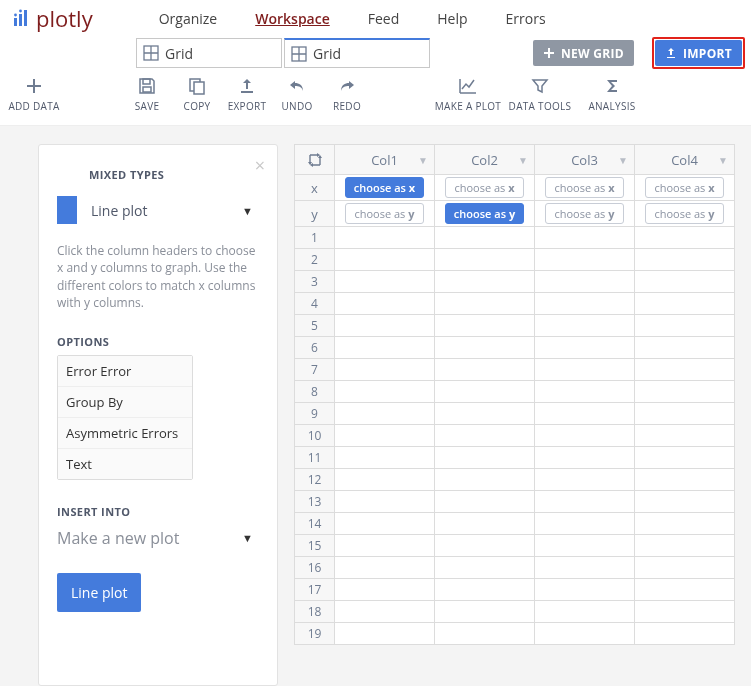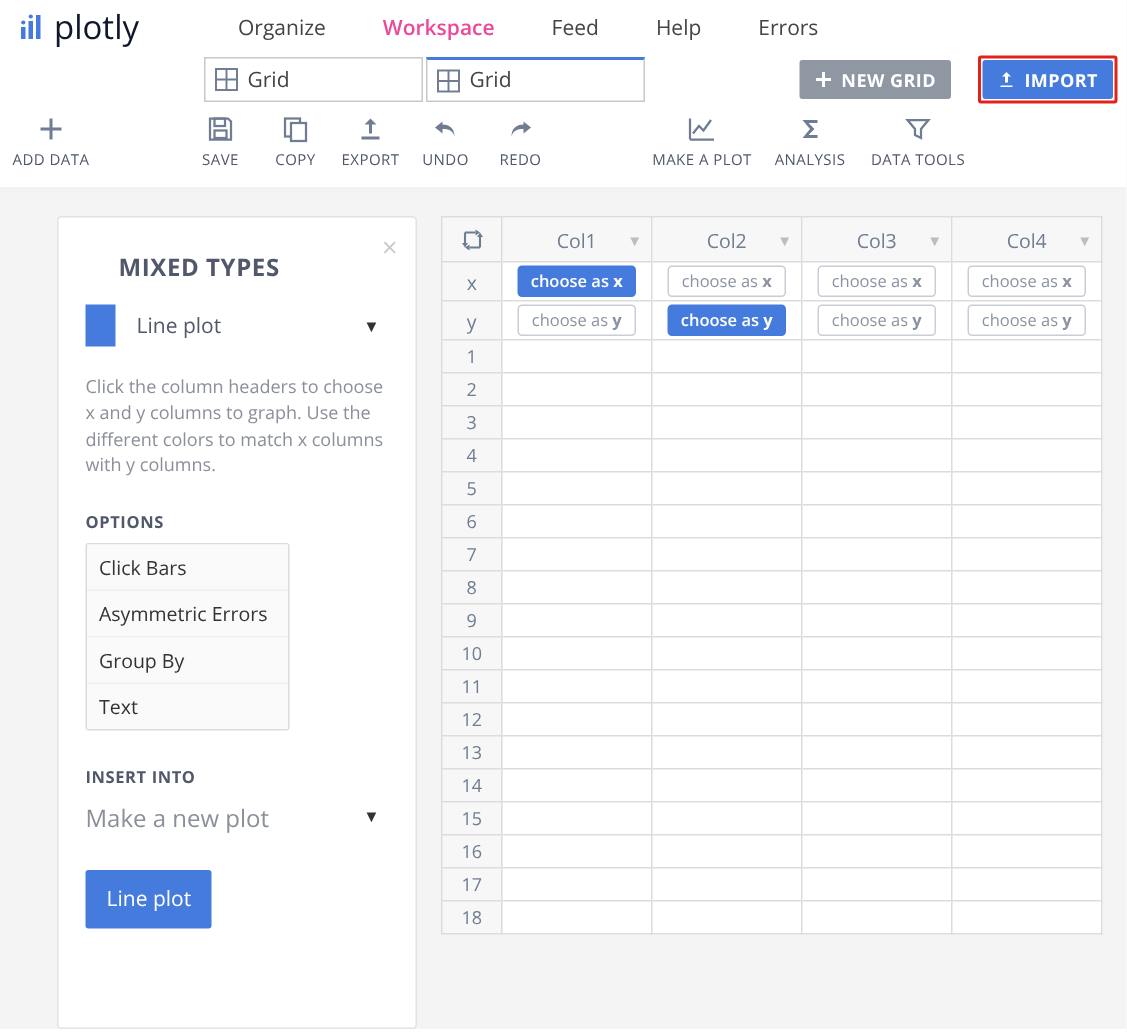--- a/index.html
+++ b/index.html
@@ -1,24 +1,24 @@
 <!DOCTYPE html>
 <html><head>
 <meta charset="utf-8">
 <style>
   * { box-sizing: border-box; margin: 0; padding: 0; font-family: "Open Sans", "Helvetica Neue", Arial, sans-serif; }
   body { background: #fff; color: #444; font-size: 13px; width: 751px; }
 
   
   .topnav { display: flex; align-items: center; height: 36px; padding: 0 4px; }
-  .brand { display: flex; align-items: center; color: #0f172a; font-size: 22px; font-weight: 400; padding: 0 8px; cursor: pointer; }
+  .brand { display: flex; align-items: center; color: #7f1d1d; font-size: 22px; font-weight: 400; padding: 0 8px; cursor: pointer; }
   .brand svg { margin-right: 4px; }
   .navlinks { display: flex; gap: 38px; margin-left: 58px; }
   .navlink { color: #444; font-size: 14px; cursor: pointer; }
-  .navlink.active { color: #ec4899; font-weight: 600; }
+  .navlink.active { color: #7f1d1d; font-weight: 600; text-decoration: underline; }
 
   
   .tabsrow { display: flex; align-items: center; height: 34px; padding-left: 136px; gap: 14px; }
   .tab { display: flex; align-items: center; width: 146px; height: 30px; border: 1px solid #c8c8c8; background: #fff; font-size: 14px; color: #444; padding: 0 6px; cursor: pointer; }
   .tab.active { border-top: 2px solid #447bdc; }
   .tab svg { margin-right: 6px; flex: 0 0 auto; }
   .tabsrow .spacer { flex: 1; }
   .btn { display: inline-flex; align-items: center; height: 26px; padding: 0 10px; font-size: 12px; font-weight: 700; color: #fff; border-radius: 2px; cursor: pointer; letter-spacing: .3px; }
   .btn.grey { background: #8f97a3; }
   .btn.blue { background: #447bdc; }
@@ -34,21 +34,21 @@
   .tbitem .lbl { font-size: 10px; letter-spacing: .3px; color: #50586a; }
   .toolbar .gap { width: 54px; }
   .toolbar .biggap { width: 60px; }
 
   
   .bodyrow { display: flex; background: #f4f4f4; min-height: 560px; }
 
   
   .panel { width: 240px; margin: 18px 0 0 38px; background: #fff; border: 1px solid #e2e2e2; border-radius: 3px; padding: 18px 18px 22px; position: relative; }
   .panel .close { position: absolute; top: 8px; right: 12px; color: #c9c9c9; font-size: 18px; cursor: pointer; }
-  .panel h4 { font-size: 16px; font-weight: 700; letter-spacing: .4px; color: #50586a; margin: 4px 0 14px 22px; }
+  .panel h4 { font-size: 11px; font-weight: 700; letter-spacing: .4px; color: #50586a; margin: 4px 0 14px 32px; }
   .typerow { display: flex; align-items: center; margin-bottom: 18px; position: relative; }
   .sw { width: 20px; height: 28px; background: #447bdc; margin-right: 14px; }
   .typelbl { font-size: 14px; color: #50586a; flex: 1; }
   .caret { color: #333; font-size: 11px; cursor: pointer; margin-right: 6px;}
   .help { font-size: 12px; color: #8a8f99; line-height: 1.45; margin-bottom: 22px; }
   .opt-title { font-size: 11px; font-weight: 700; letter-spacing: .4px; color: #50586a; margin-bottom: 6px; }
   .optlist { border: 1px solid #dcdcdc; border-radius: 2px; width: 136px; margin-bottom: 24px; }
   .optlist div { padding: 6px 8px; font-size: 13px; color: #333; border-bottom: 1px solid #eee; cursor: pointer; background:#fafafa;}
   .optlist div:last-child { border-bottom: none; }
   .insertrow { display:flex; align-items:center; margin: 8px 0 24px; }
@@ -172,48 +172,48 @@
   <div class="biggap"></div>
   <div class="tbitem wide">
     <svg width="22" height="20" viewBox="0 0 22 20">
         <path d="M3 17V3M3 17h16" stroke="#6f7c91" stroke-width="1.5" fill="none"></path>
         <path d="M5 13l4-5 3 3 5-7" stroke="#6f7c91" stroke-width="1.5" fill="none"></path>
       </svg>
     <div class="lbl">MAKE A PLOT</div>
   </div>
   <div class="tbitem wide">
     <svg width="20" height="20" viewBox="0 0 20 20">
+        <path d="M3 4h14l-5 6v6l-4-2v-4z" fill="none" stroke="#6f7c91" stroke-width="1.5"></path>
+      </svg>
+    <div class="lbl">DATA TOOLS</div>
+  </div>
+  <div class="tbitem wide">
+    <svg width="20" height="20" viewBox="0 0 20 20">
         <path d="M5 4h10v2H9l4 4-4 4h6v2H5l5-6z" fill="#6f7c91"></path>
       </svg>
     <div class="lbl">ANALYSIS</div>
-  </div>
-  <div class="tbitem wide">
-    <svg width="20" height="20" viewBox="0 0 20 20">
-        <path d="M3 4h14l-5 6v6l-4-2v-4z" fill="none" stroke="#6f7c91" stroke-width="1.5"></path>
-      </svg>
-    <div class="lbl">DATA TOOLS</div>
   </div>
 </div>
 
 <div class="bodyrow">
 
   <div class="panel">
     <div class="close">×</div>
     <h4>MIXED TYPES</h4>
     <div class="typerow">
       <div class="sw"></div>
       <div class="typelbl">Line plot</div>
       <div class="caret">▼</div>
     </div>
     <div class="help">Click the column headers to choose x and y columns to graph. Use the different colors to match x columns with y columns.</div>
     <div class="opt-title">OPTIONS</div>
     <div class="optlist" id="optlist">
-        <div>Click Bars</div>
+        <div>Error Error</div>
+        <div>Group By</div>
         <div>Asymmetric Errors</div>
-        <div>Group By</div>
         <div>Text</div>
       </div>
     <div class="opt-title">INSERT INTO</div>
     <div class="insertrow">
       <div class="txt">Make a new plot</div>
       <div class="caret">▼</div>
     </div>
     <div class="actionbtn">
       <span>Line plot</span>
     </div>
@@ -367,16 +367,23 @@
             <td class="cell"></td>
             <td class="cell"></td>
           </tr>
           <tr>
             <td class="rownum">18</td>
             <td class="cell"></td>
             <td class="cell"></td>
             <td class="cell"></td>
             <td class="cell"></td>
           </tr>
+          <tr>
+            <td class="rownum">19</td>
+            <td class="cell"></td>
+            <td class="cell"></td>
+            <td class="cell"></td>
+            <td class="cell"></td>
+          </tr>
         </tbody>
       </table>
   </div>
 </div>
 
 </body></html>

